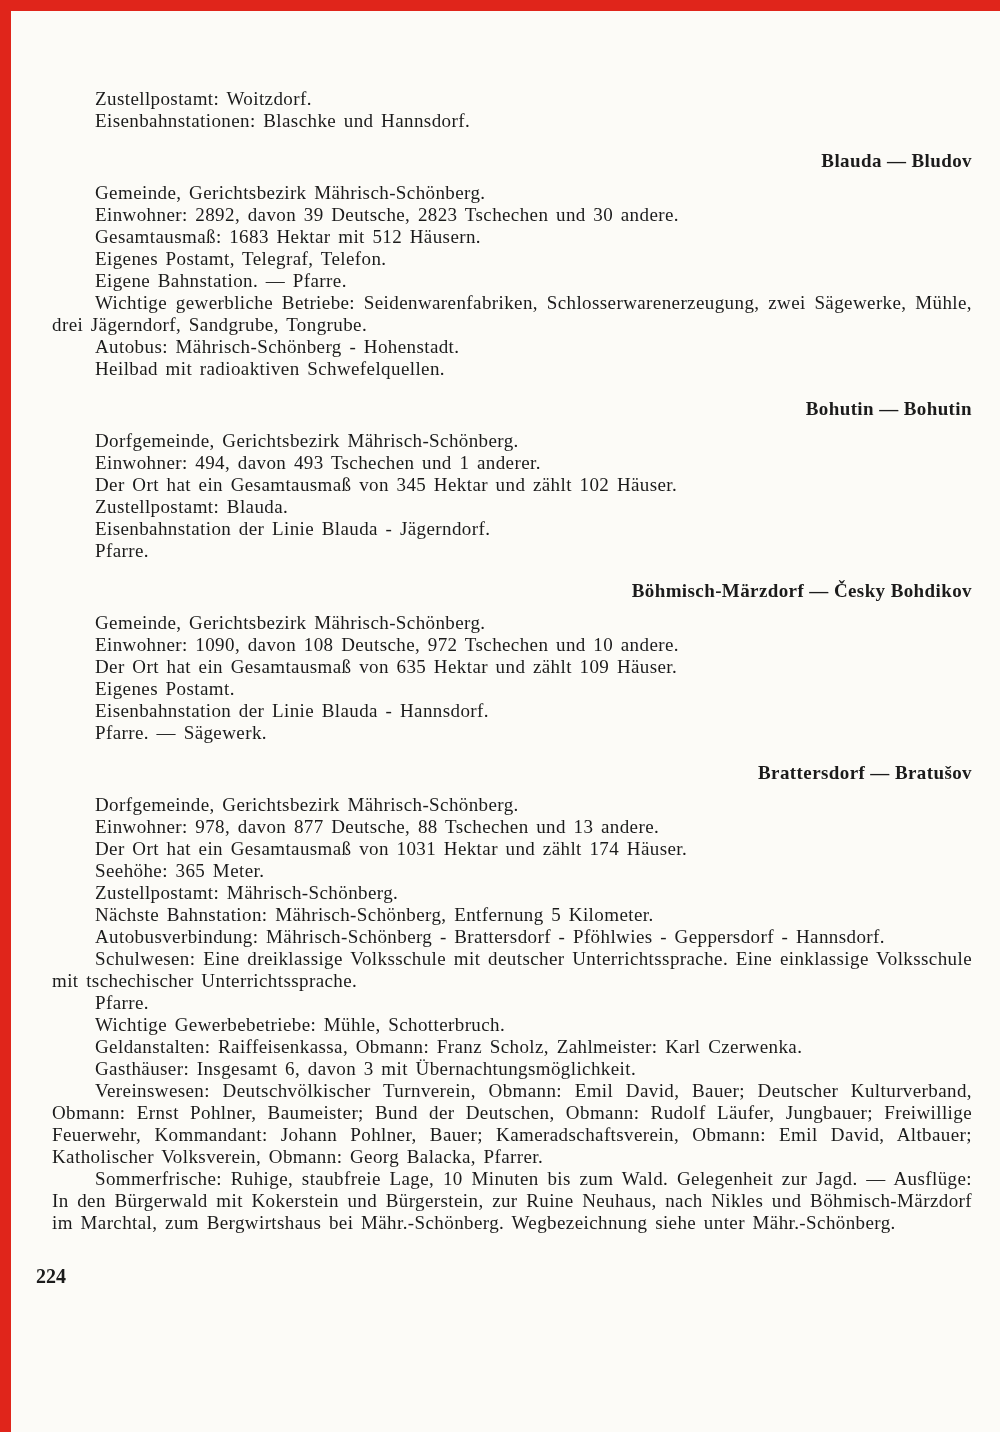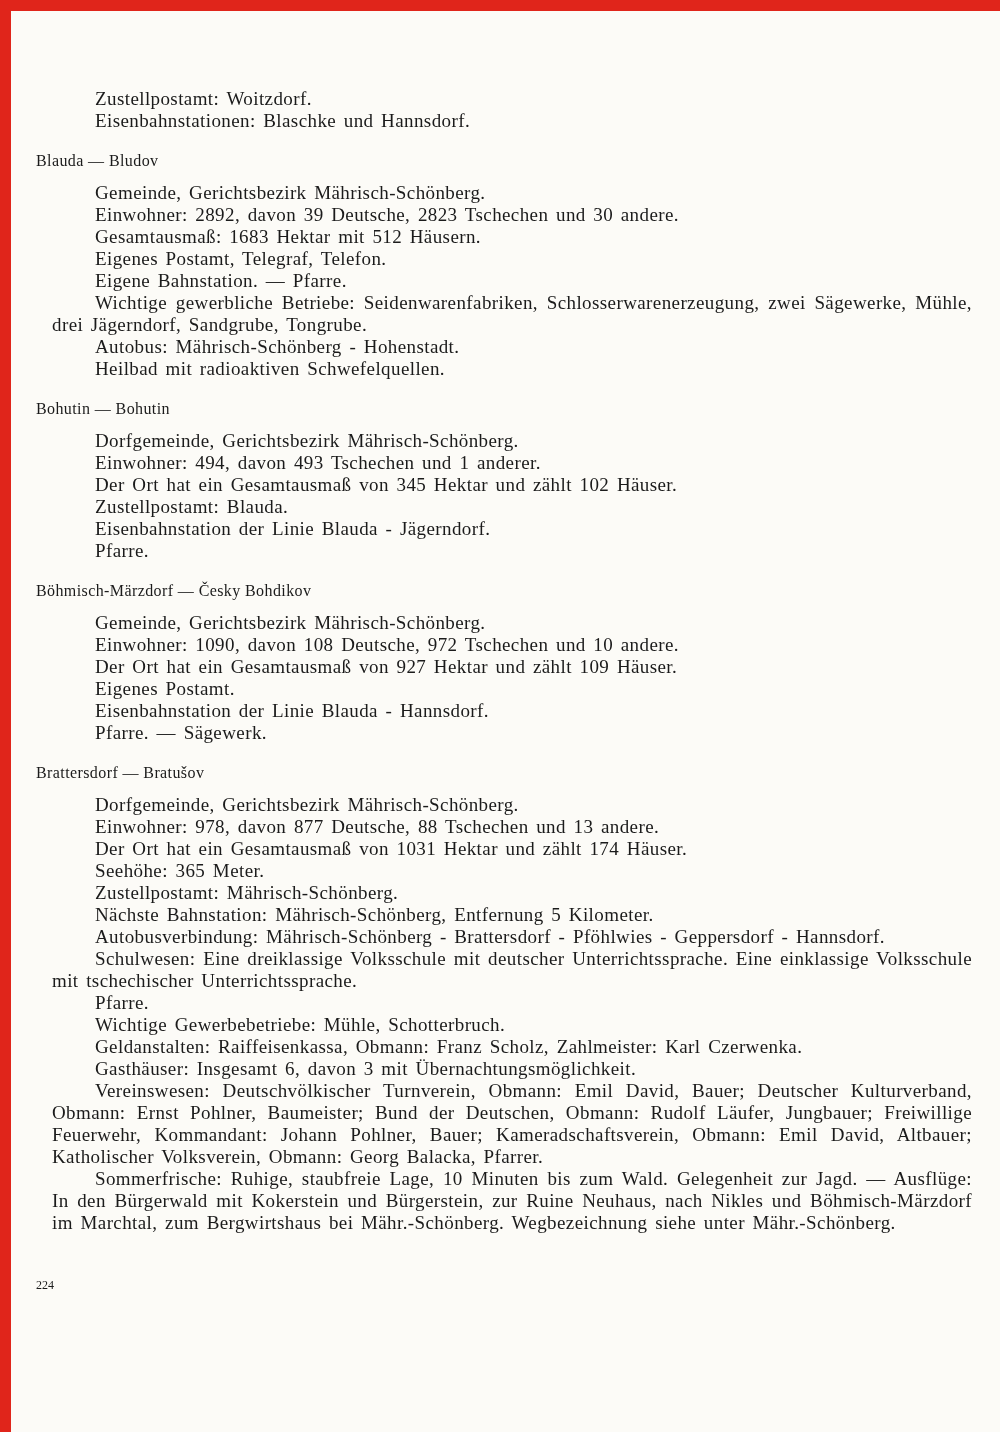--- a/index.html
+++ b/index.html
@@ -30,32 +30,32 @@
   p.line {
     font-size: 19px;
     line-height: 22px;
     letter-spacing: 0.4px;
     word-spacing: 2.5px;
     text-indent: 43px;
     text-align: justify;
     margin-left: 16px;
   }
   h2.entry-heading {
-    font-size: 16px;
+    font-size: 19px;
     line-height: 22px;
     letter-spacing: 0.4px;
-    text-align: left;
-    font-weight: normal;
+    text-align: right;
+    font-weight: bold;
     margin: 18px 0 10px 0;
   }
   .page-number {
-    font-weight: normal;
-    font-size: 12px;
+    font-weight: bold;
+    font-size: 20px;
     line-height: 22px;
-    margin-top: 40px;
+    margin-top: 31px;
   }
 </style>
 </head>
 <body style="--accent: #e0251b;">
 
 <div class="edge-top"></div>
 <div class="edge-left"></div>
 
 <div class="content">
   <div id="intro">
@@ -80,21 +80,21 @@
         <p class="line">Einwohner: 494, davon 493 Tschechen und 1 anderer.</p>
         <p class="line">Der Ort hat ein Gesamtausmaß von 345 Hektar und zählt 102 Häuser.</p>
         <p class="line">Zustellpostamt: Blauda.</p>
         <p class="line">Eisenbahnstation der Linie Blauda - Jägerndorf.</p>
         <p class="line">Pfarre.</p>
       </section>
       <section>
         <h2 class="entry-heading">Böhmisch-Märzdorf — Česky Bohdikov</h2>
         <p class="line">Gemeinde, Gerichtsbezirk Mährisch-Schönberg.</p>
         <p class="line">Einwohner: 1090, davon 108 Deutsche, 972 Tschechen und 10 andere.</p>
-        <p class="line">Der Ort hat ein Gesamtausmaß von 927 Hektar und zählt 109 Häuser.</p>
+        <p class="line">Der Ort hat ein Gesamtausmaß von 635 Hektar und zählt 109 Häuser.</p>
         <p class="line">Eigenes Postamt.</p>
         <p class="line">Eisenbahnstation der Linie Blauda - Hannsdorf.</p>
         <p class="line">Pfarre. — Sägewerk.</p>
       </section>
       <section>
         <h2 class="entry-heading">Brattersdorf — Bratušov</h2>
         <p class="line">Dorfgemeinde, Gerichtsbezirk Mährisch-Schönberg.</p>
         <p class="line">Einwohner: 978, davon 877 Deutsche, 88 Tschechen und 13 andere.</p>
         <p class="line">Der Ort hat ein Gesamtausmaß von 1031 Hektar und zählt 174 Häuser.</p>
         <p class="line">Seehöhe: 365 Meter.</p>

